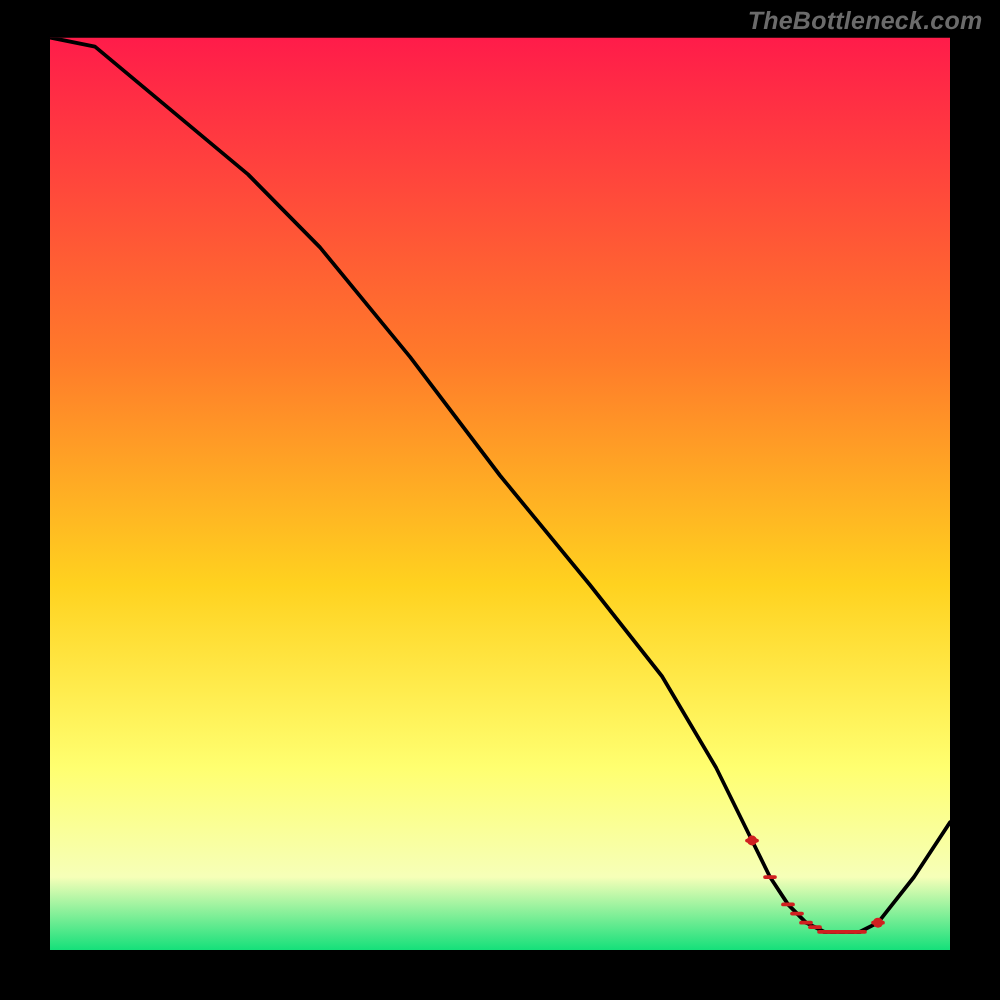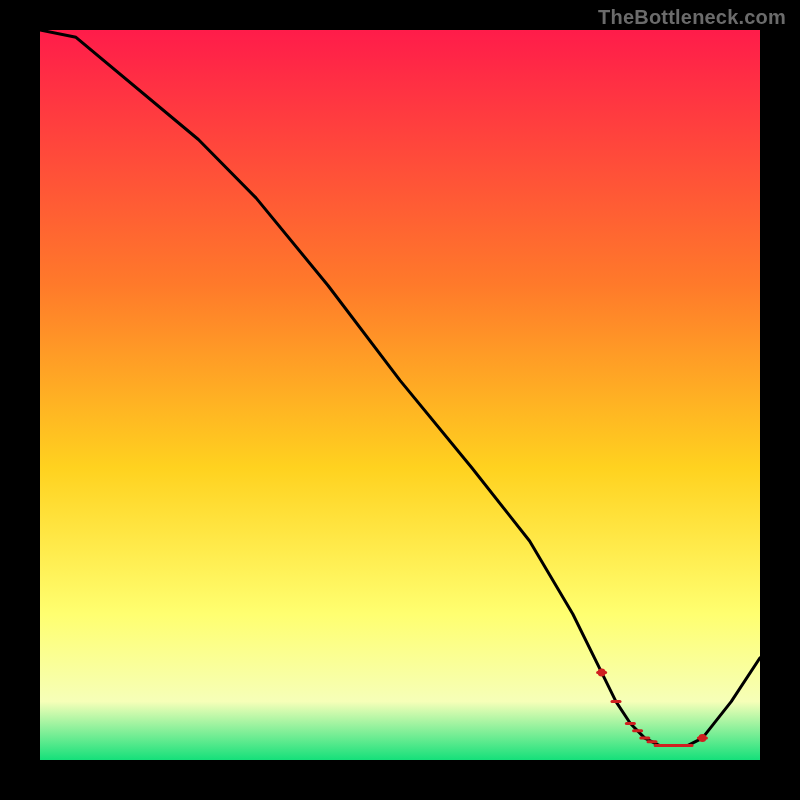--- a/index.html
+++ b/index.html
@@ -2,20 +2,21 @@
 <html><head>
 <meta charset="utf-8">
 <style>
   * { margin: 0; padding: 0; box-sizing: border-box; }
   html, body { width: 800px; height: 800px; background: #000; overflow: hidden; }
   .frame {
     position: relative;
     width: 800px;
     height: 800px;
     background: #000;
+    font-style: italic;
   }
   .watermark {
     position: absolute;
     top: 6px;
     right: 14px;
     font-family: Arial, Helvetica, sans-serif;
     font-size: 20px;
     font-weight: 600;
     color: #6b6b6b;
     letter-spacing: 0.2px;

